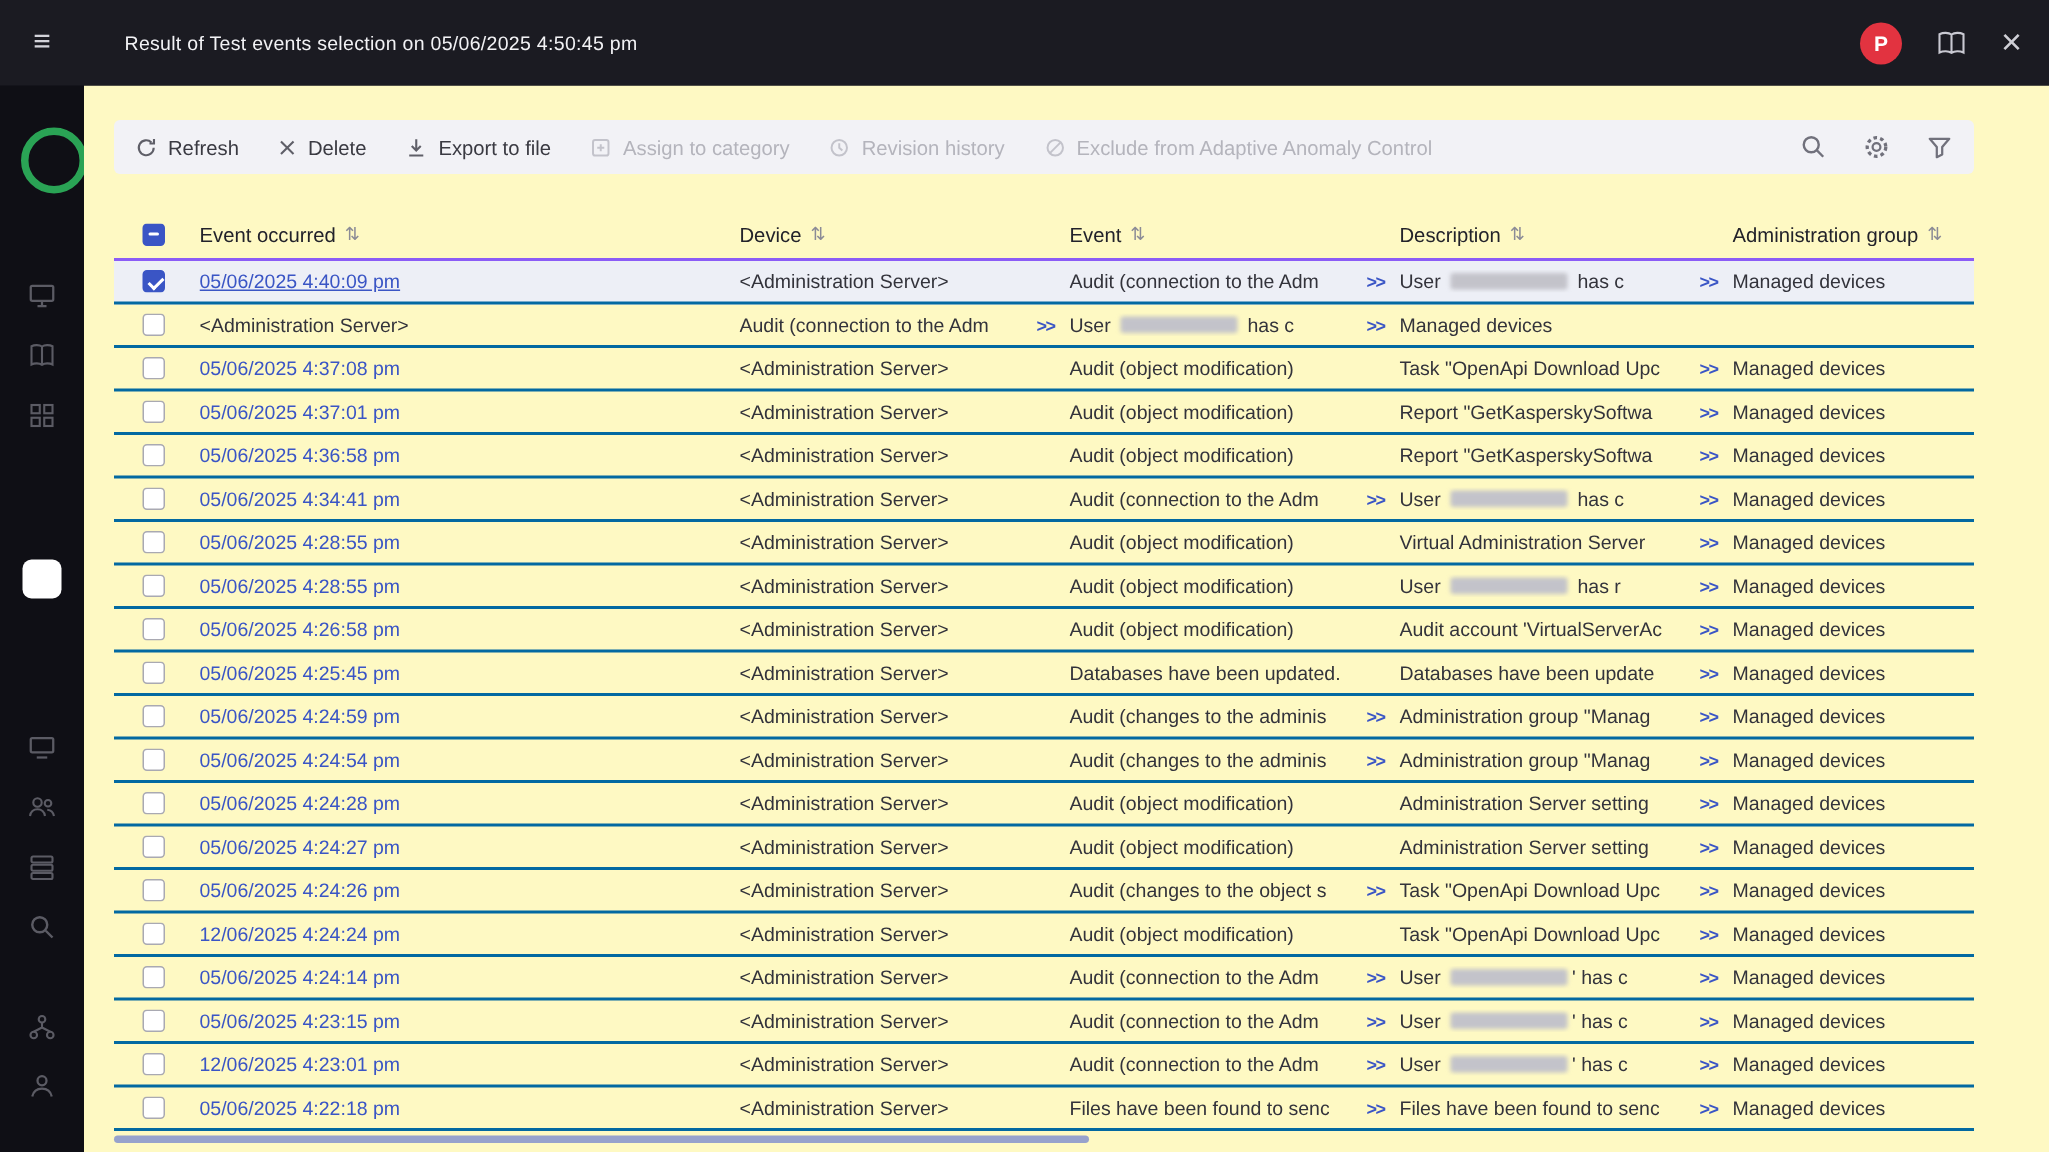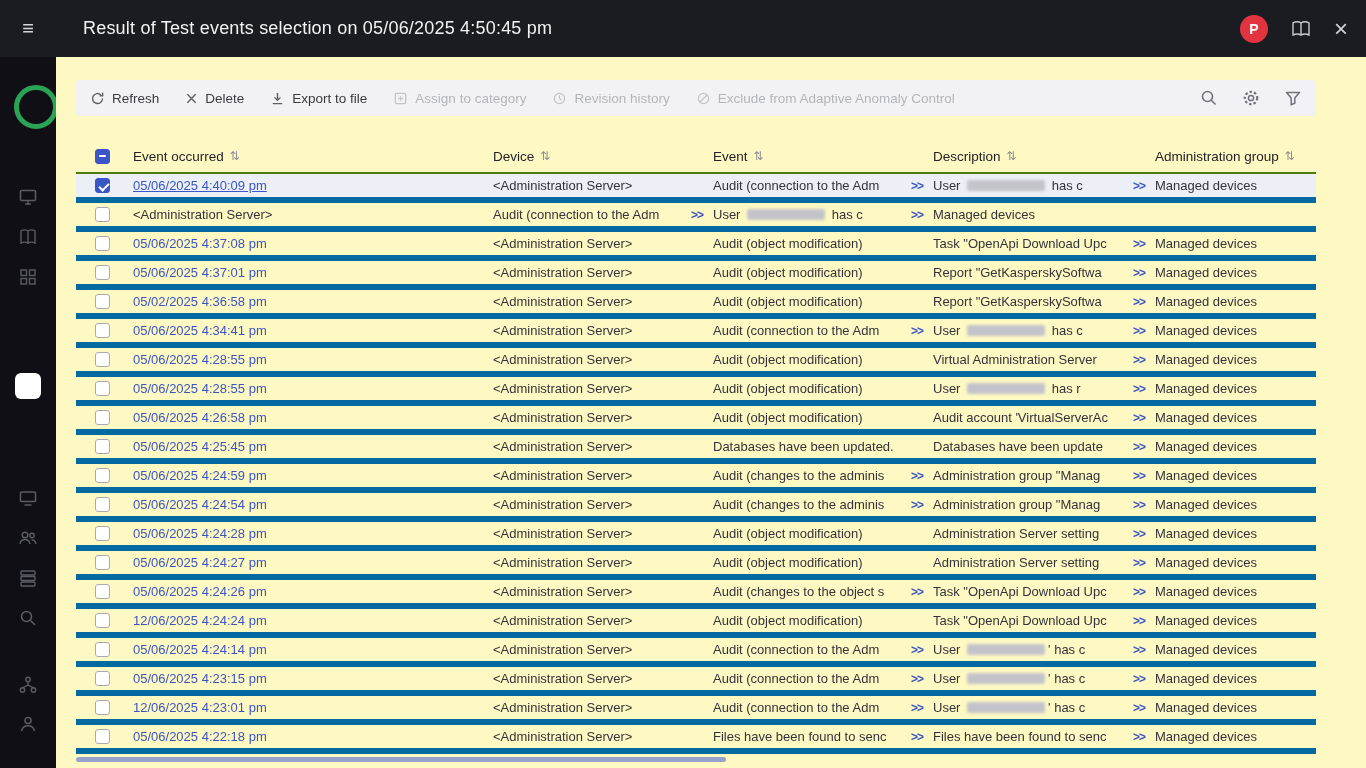--- a/index.html
+++ b/index.html
@@ -9,21 +9,21 @@
     --scrollbar:#97a2cc;
   }
   *{box-sizing:border-box;margin:0;padding:0;}
   html,body{width:1366px;height:768px;overflow:hidden;}
   body{font-family:"Liberation Sans",sans-serif;background:#0f0f15;position:relative;}
 
   
   .topbar{position:absolute;left:0;top:0;width:1366px;height:57px;background:#1b1b22;
           display:flex;align-items:center;z-index:5;}
   .hamburger{width:56px;text-align:center;color:#d3d3da;font-size:20px;cursor:pointer;}
-  .topbar-title{color:#f2f2f5;font-size:18px;margin-left:27px;letter-spacing:.2px;}
+  .topbar-title{color:#f2f2f5;font-size:13px;margin-left:27px;letter-spacing:.2px;}
   .topbar-right{margin-left:auto;display:flex;align-items:center;gap:22px;padding-right:18px;}
   .badge{width:28px;height:28px;border-radius:50%;background:var(--badge);color:#fff;
          display:flex;align-items:center;justify-content:center;font-weight:bold;font-size:14px;}
   .book-icon svg{display:block;}
   .close-x{color:#cfcfd6;font-size:24px;line-height:1;cursor:pointer;}
 
   
   .sidebar{position:absolute;left:0;top:57px;width:56px;height:711px;background:#0f0f15;overflow:hidden;z-index:1;}
   .logo-ring{position:absolute;left:14px;top:28px;width:44px;height:44px;border-radius:50%;
              border:5px solid #2eb45c;opacity:.9;}
@@ -40,24 +40,24 @@
   .tbtn{display:flex;align-items:center;gap:7px;font-size:13.5px;color:#3a3a42;cursor:pointer;white-space:nowrap;}
   .tbtn svg{color:#5f5f68;}
   .tbtn.disabled{color:#b4b4bc;cursor:default;}
   .tbtn.disabled svg{color:#c3c3cb;}
   .toolbar-right{margin-left:auto;display:flex;align-items:center;gap:24px;color:#71717c;}
   .toolbar-right .ticon{cursor:pointer;display:flex;}
 
   
   .table{position:absolute;left:20px;top:83px;width:1240px;}
   .thead,.trow{display:grid;grid-template-columns:57px 360px 220px 220px 222px 1fr;align-items:center;}
-  .thead{height:34px;border-bottom:2px solid #4d7c0f;font-size:13.5px;color:#22222a;}
+  .thead{height:34px;border-bottom:2px solid #8b5cf6;font-size:13.5px;color:#22222a;}
   .th{display:flex;align-items:center;cursor:pointer;overflow:hidden;white-space:nowrap;}
   .sort{color:#8b8b96;margin-left:6px;font-size:12px;}
-  .trow{height:29px;border-bottom:6px solid #0369a1;font-size:13px;color:#33333b;cursor:pointer;}
+  .trow{height:29px;border-bottom:2px solid #0369a1;font-size:13px;color:#33333b;cursor:pointer;}
   .trow.selected{background:var(--selected);}
   .cell{display:flex;align-items:center;overflow:hidden;white-space:nowrap;}
   .c-check{justify-content:flex-start;padding-left:19px;}
   .tlink{color:var(--accent);cursor:pointer;text-decoration:none;}
   .trow.selected .tlink{text-decoration:underline;}
   .tx{overflow:hidden;white-space:nowrap;flex:0 1 auto;}
   .more{margin-left:auto;padding-left:6px;margin-right:10px;color:var(--accent);font-size:12px;
         font-weight:bold;letter-spacing:-1px;flex:none;cursor:pointer;}
   .redacted{display:inline-block;width:78px;height:11px;background:#c3c3ca;border-radius:2px;
             filter:blur(1.5px);vertical-align:-1px;margin:0 3px;}
@@ -315,21 +315,21 @@
             <span class="tx">Report "GetKasperskySoftwa</span>
             <a class="more">&gt;&gt;</a>
           </div>
           <div class="cell">Managed devices</div>
         </div>
         <div class="trow">
           <div class="cell c-check">
             <span class="cb "></span>
           </div>
           <div class="cell">
-            <a class="tlink">05/02/2025 4:36:58 pm</a>
+            <a class="tlink">05/06/2025 4:36:58 pm</a>
           </div>
           <div class="cell">&lt;Administration Server&gt;</div>
           <div class="cell">
             <span class="tx">Audit (object modification)</span>
           </div>
           <div class="cell">
             <span class="tx">Report "GetKasperskySoftwa</span>
             <a class="more">&gt;&gt;</a>
           </div>
           <div class="cell">Managed devices</div>

